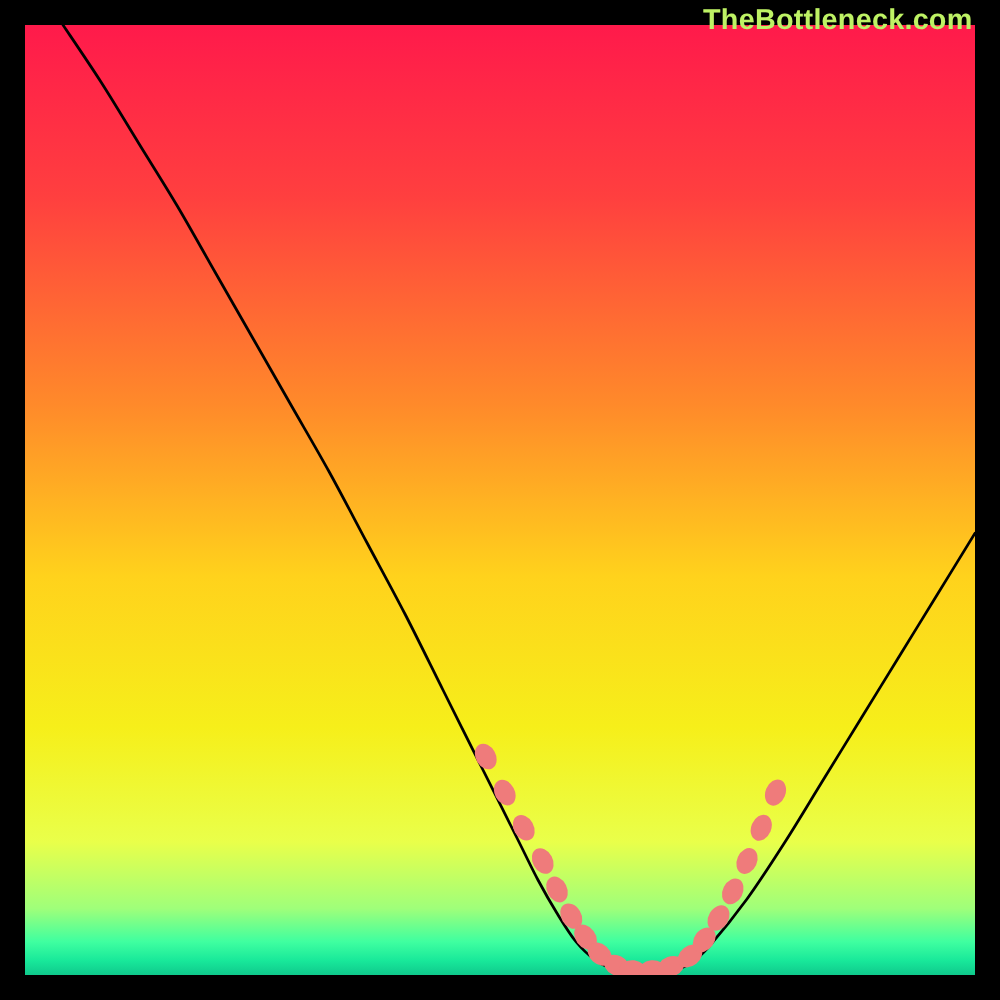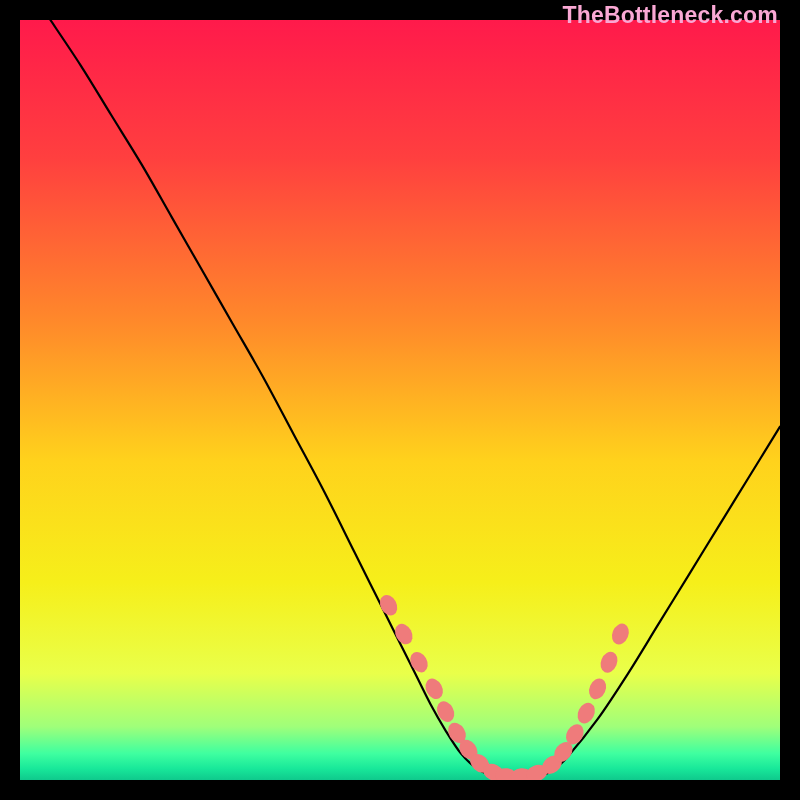--- a/index.html
+++ b/index.html
@@ -25,21 +25,21 @@
     top: 0;
     width: 760px;
     height: 760px;
   }
   .watermark {
     position: absolute;
     top: 2px;
     right: 22px;
     font-size: 23px;
     font-weight: 600;
-    color: #f9a8d4;
+    color: #bef264;
     letter-spacing: 0.2px;
     z-index: 10;
   }
   svg {
     display: block;
   }
 </style>
 </head>
 <body>
 

